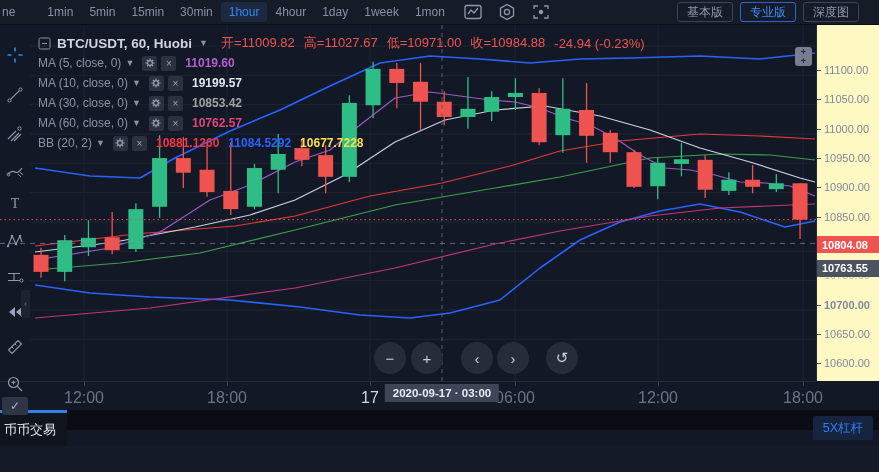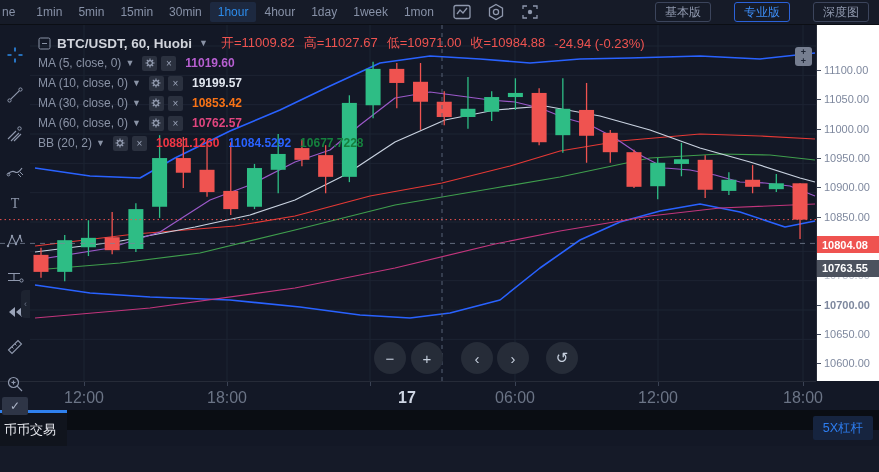--- a/index.html
+++ b/index.html
@@ -4,26 +4,26 @@
 <style>
   * { margin:0; padding:0; box-sizing:border-box; }
   html,body { width:879px; height:472px; overflow:hidden; background:#131826;
     font-family:"Liberation Sans", sans-serif; }
   .app { position:relative; width:879px; height:472px; }
 
   
   .topbar { position:absolute; top:0; left:0; width:879px; height:25px;
     background:#161b28; border-bottom:1px solid #0b0e14; display:flex; align-items:center; }
   .cutoff { color:#8791a7; font-size:12px; margin-left:2px; }
-  .tf-group { display:flex; align-items:flex-start; margin-left:13px; }
+  .tf-group { display:flex; align-items:flex-start; margin-left:24px; }
   .tf-btn { color:#8791a7; font-size:12px; padding:3px 8px; border-radius:2px; cursor:pointer; }
   .tf-btn.active { color:#2d8ceb; background:#1d2940; }
   .tb-icons { display:flex; align-items:center; margin-left:10px; gap:14px; }
   .tb-icon { width:20px; height:20px; display:flex; align-items:center; justify-content:center; }
-  .tb-right { position:absolute; right:10px; top:2px; display:flex; gap:23px; }
+  .tb-right { position:absolute; right:20px; top:2px; display:flex; gap:7px; }
   .ver-btn { font-size:12px; color:#8f98ad; border:1px solid #3c455c; border-radius:3px;
     padding:2px 9px; line-height:14px; }
   .ver-btn.active { color:#3d8df5; border-color:#2b62d9; }
 
   
   .main { position:absolute; top:25px; left:0; width:879px; height:385px; background:#131826; }
   #chart-svg { position:absolute; left:0; top:0; }
 
   
   .drawbar { position:absolute; left:0; top:0; width:30px; height:356px; z-index:5; }
@@ -54,31 +54,31 @@
   .tv-text { color:#2d8ceb; font-size:14.5px; font-weight:600; margin-left:12px; }
   .zoom-ctrl { position:absolute; top:317px; width:32px; height:32px; border-radius:50%;
     background:#262c38; color:#c6cfdd; display:flex; align-items:center; justify-content:center;
     font-size:15px; z-index:6; }
   .scale-icon { position:absolute; left:795px; top:22px; width:17px; height:19px; background:#767e90;
     border-radius:3px; color:#1d2433; font-size:9px; font-weight:700; line-height:9px;
     display:flex; flex-direction:column; align-items:center; justify-content:center; z-index:6; }
 
   
   .price-axis { position:absolute; left:816px; top:0; width:63px; height:356px;
-    border-left:1px solid #262b38; background:#ffffff; z-index:4; }
+    border-left:1px solid #262b38; background:#fef9c3; z-index:4; }
   .pa-label { position:absolute; left:7px; color:#7e889e; font-size:11px; }
   .pa-label .tick { position:absolute; left:-7px; top:6px; width:4px; height:1px; background:#444c5e; }
   .pa-badge { position:absolute; left:0; width:63px; height:17px; font-size:11px; font-weight:700;
     color:#fff; display:flex; align-items:center; padding-left:5px; }
 
   
   .time-axis { position:absolute; left:0; top:356px; width:816px; height:29px;
     border-top:1px solid #262b38; background:#131826; }
   .ta-label { position:absolute; top:7px; color:#6b7486; font-size:16px; transform:translateX(-50%); }
-  .ta-label.strong { color:#cfd6e4; font-weight:700;margin-left:37px; }
+  .ta-label.strong { color:#cfd6e4; font-weight:400; }
   .ta-tick { position:absolute; top:0; width:1px; height:4px; background:#3a4254; }
   .ta-badge { position:absolute; top:2px; transform:translateX(-50%); background:#3f4557;
     color:#e8ecf4; font-size:11.5px; font-weight:700; padding:3px 8px; white-space:nowrap; }
 
   
   .bottombar { position:absolute; top:410px; left:0; width:879px; height:20px; background:#0a0d13; }
   .trade-tab { position:absolute; left:-7px; top:0; width:74px; height:36px; background:#10141d;
     border-top:3px solid #2f80ed; color:#e8eaf0; font-size:13px; display:flex; align-items:center;
     justify-content:center; }
   .lev-btn { position:absolute; right:6px; top:6px; height:24px; padding:0 10px; line-height:24px;
@@ -337,21 +337,21 @@
           <div class="ind-row">
             <span class="ind-label">MA (30, close, 0)</span>
             <span class="caret">▼</span>
             <span class="mini-btn">
               <svg width="10" height="10" viewBox="0 0 10 10">
                 <circle cx="5" cy="5" r="2.4" fill="none" stroke="#9aa3b8" stroke-width="1.2"></circle>
                 <path d="M5,0.5 V2 M5,8 V9.5 M0.5,5 H2 M8,5 H9.5 M1.8,1.8 L2.9,2.9 M7.1,7.1 L8.2,8.2 M8.2,1.8 L7.1,2.9 M2.9,7.1 L1.8,8.2" stroke="#9aa3b8" stroke-width="1.1"></path>
               </svg>
             </span>
             <span class="mini-btn">×</span>
-            <span class="ind-val" style="color: #f97316;">10853.42</span>
+            <span class="ind-val" style="color: #a3a3a3;">10853.42</span>
           </div>
           <div class="ind-row">
             <span class="ind-label">MA (60, close, 0)</span>
             <span class="caret">▼</span>
             <span class="mini-btn">
               <svg width="10" height="10" viewBox="0 0 10 10">
                 <circle cx="5" cy="5" r="2.4" fill="none" stroke="#9aa3b8" stroke-width="1.2"></circle>
                 <path d="M5,0.5 V2 M5,8 V9.5 M0.5,5 H2 M8,5 H9.5 M1.8,1.8 L2.9,2.9 M7.1,7.1 L8.2,8.2 M8.2,1.8 L7.1,2.9 M2.9,7.1 L1.8,8.2" stroke="#9aa3b8" stroke-width="1.1"></path>
               </svg>
             </span>
@@ -363,21 +363,21 @@
             <span class="caret">▼</span>
             <span class="mini-btn">
               <svg width="10" height="10" viewBox="0 0 10 10">
                 <circle cx="5" cy="5" r="2.4" fill="none" stroke="#9aa3b8" stroke-width="1.2"></circle>
                 <path d="M5,0.5 V2 M5,8 V9.5 M0.5,5 H2 M8,5 H9.5 M1.8,1.8 L2.9,2.9 M7.1,7.1 L8.2,8.2 M8.2,1.8 L7.1,2.9 M2.9,7.1 L1.8,8.2" stroke="#9aa3b8" stroke-width="1.1"></path>
               </svg>
             </span>
             <span class="mini-btn">×</span>
             <span class="ind-val" style="color: rgb(242, 54, 69);">10881.1260</span>
             <span class="ind-val" style="color: rgb(41, 98, 255);">11084.5292</span>
-            <span class="ind-val" style="color: #15803d;">10677.7228</span>
+            <span class="ind-val" style="color: #fde047;">10677.7228</span>
           </div>
         </div>
     </div>
 
 
     <div id="zoom-controls"></div>
     <div class="scale-icon">
         <span>+</span>
         <span>+</span>
       </div>
@@ -403,20 +403,21 @@
         <div class="ta-tick" style="left: 227px;"></div>
         <div class="ta-label" style="left: 227px;">18:00</div>
         <div class="ta-tick" style="left: 370px;"></div>
         <div class="ta-label strong" style="left: 370px;">17</div>
         <div class="ta-tick" style="left: 515px;"></div>
         <div class="ta-label" style="left: 515px;">06:00</div>
         <div class="ta-tick" style="left: 658px;"></div>
         <div class="ta-label" style="left: 658px;">12:00</div>
         <div class="ta-tick" style="left: 803px;"></div>
         <div class="ta-label" style="left: 803px;">18:00</div>
+        <div class="ta-badge" style="left: 442px;">2020-09-17 · 03:00</div>
       </div>
   <div class="zoom-ctrl" style="left: 374px;">−</div>
       <div class="zoom-ctrl" style="left: 411px;">+</div>
       <div class="zoom-ctrl" style="left: 461px;">‹</div>
       <div class="zoom-ctrl" style="left: 497px;">›</div>
       <div class="zoom-ctrl" style="left: 546px;">↺</div>
     </div>
 
   <div class="bottombar">
     <div class="trade-tab">币币交易</div>

